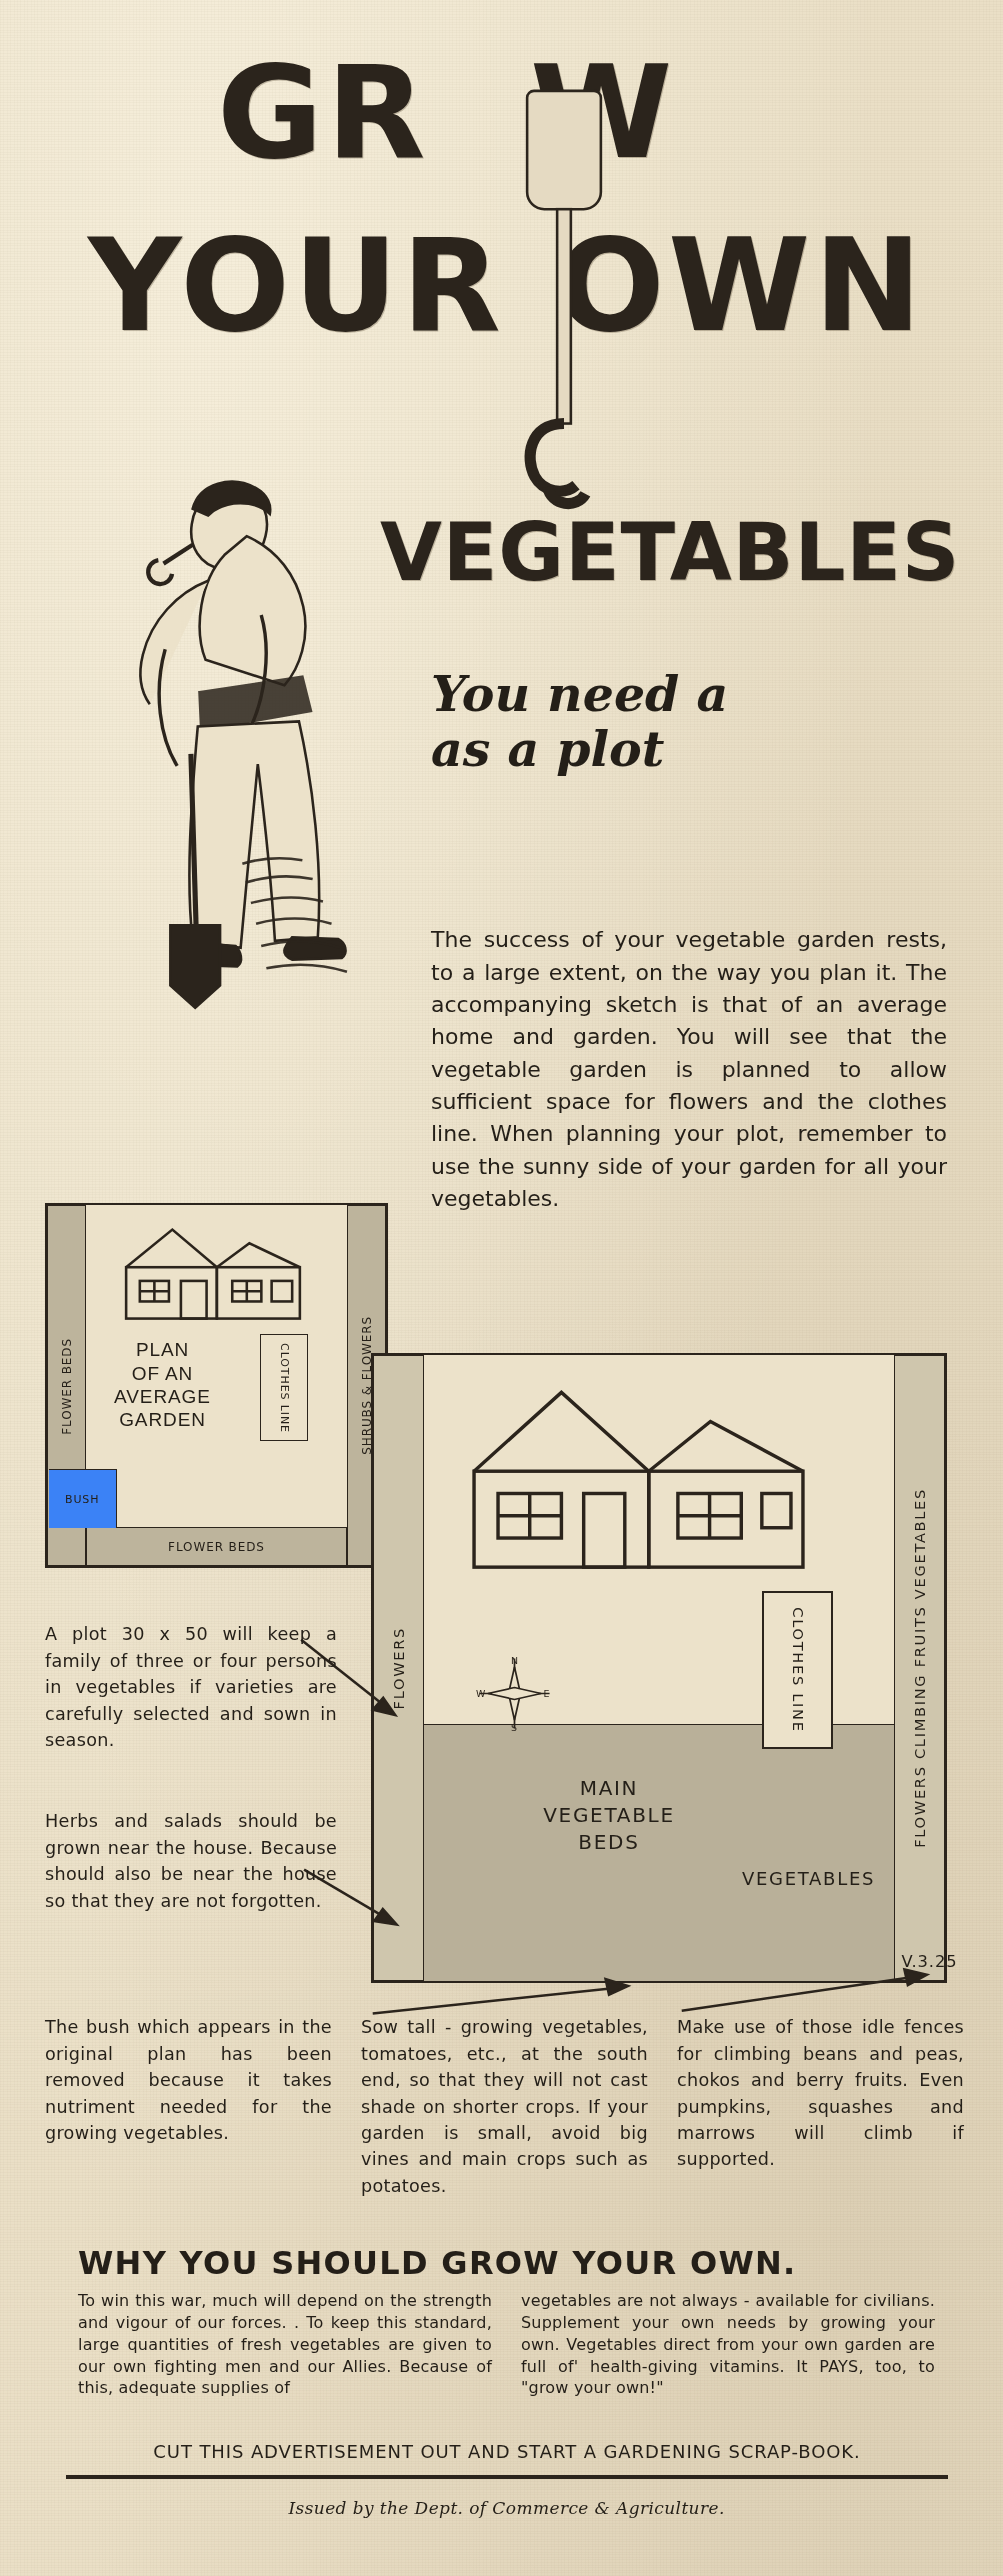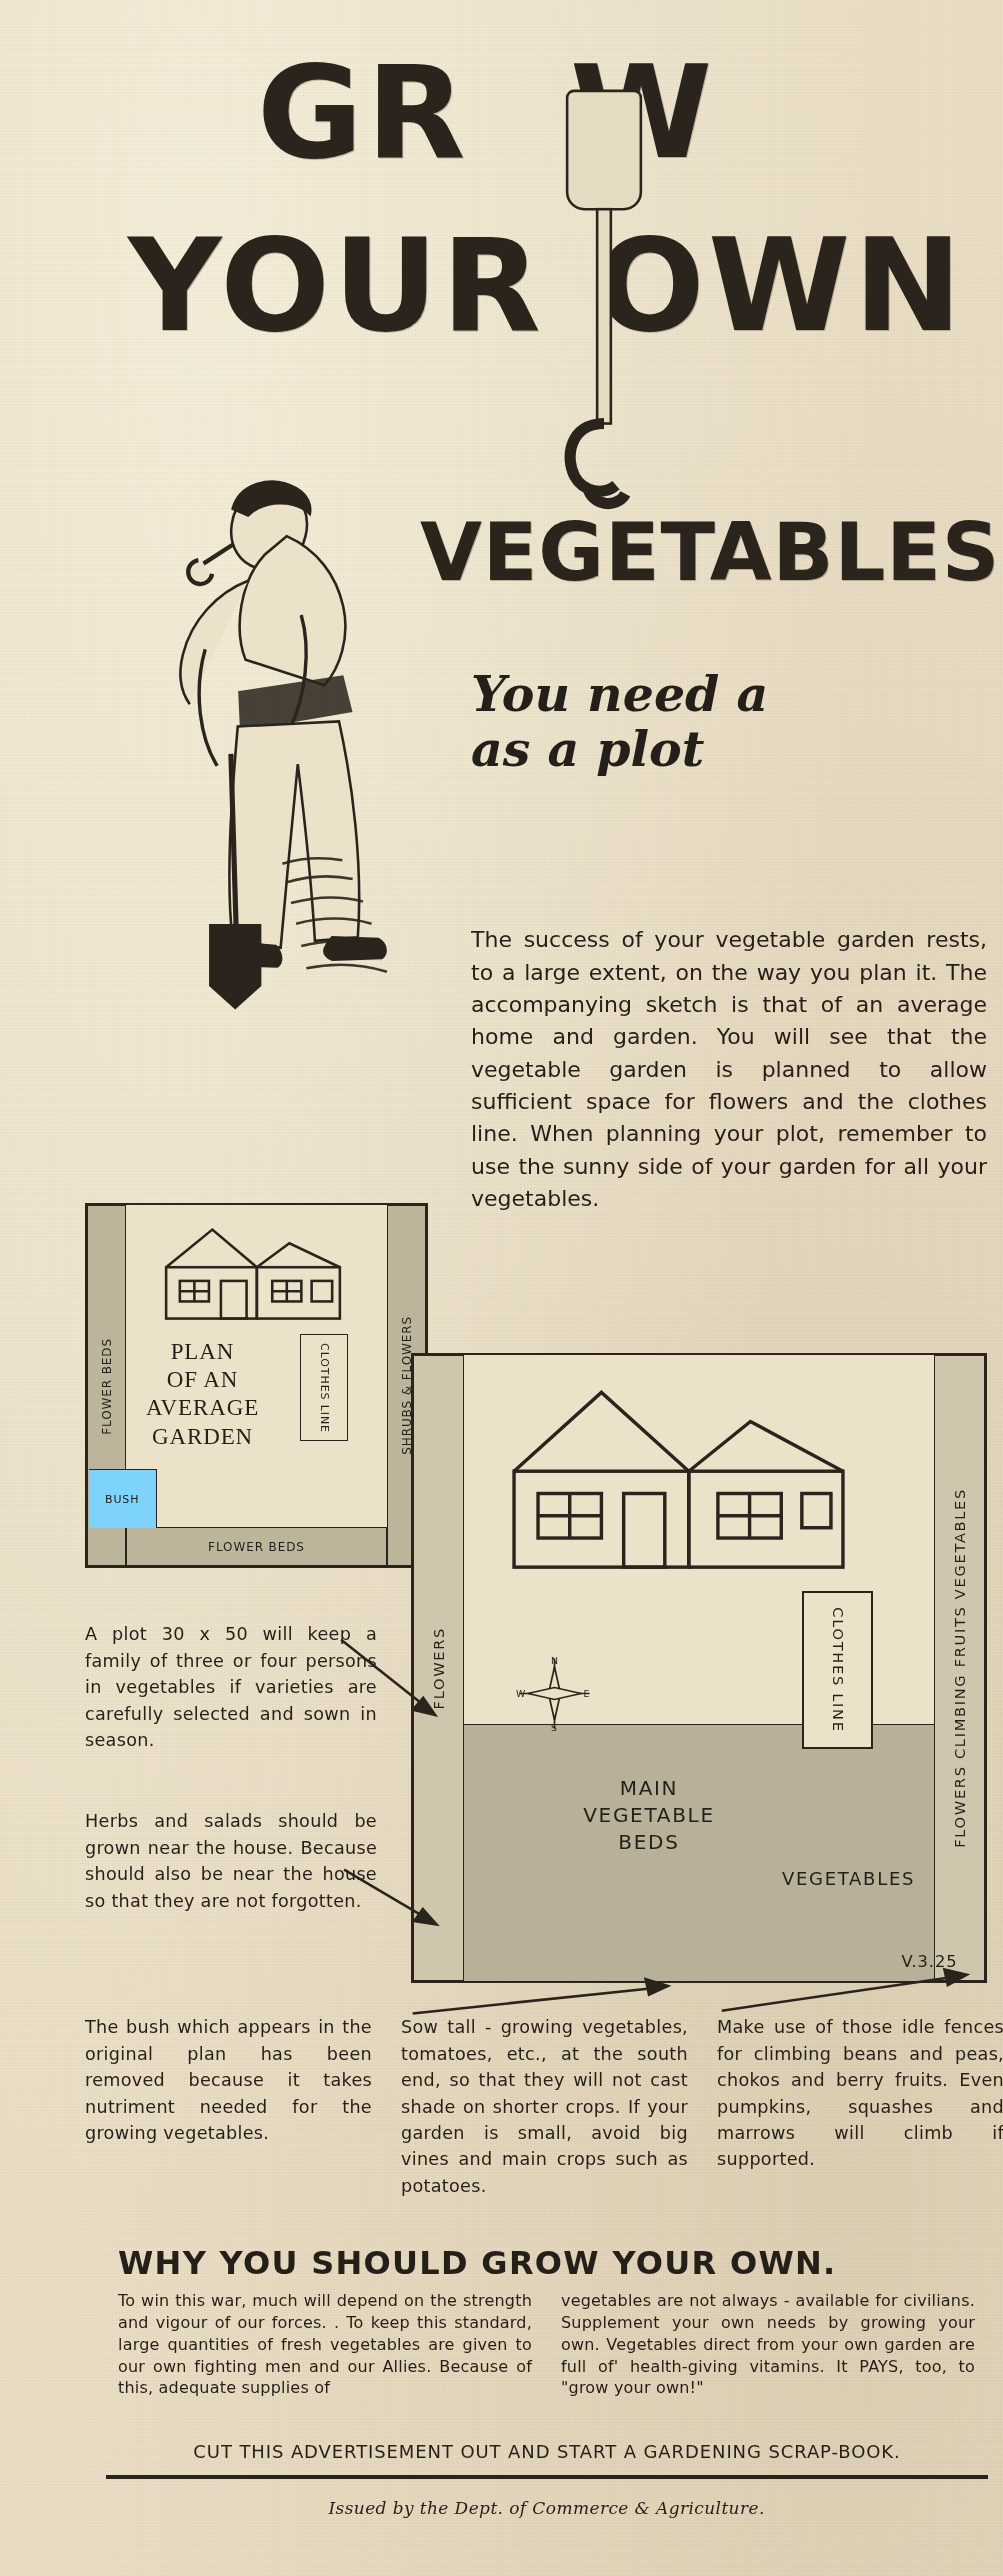--- a/index.html
+++ b/index.html
@@ -23,21 +23,21 @@
   .grain{
     position:absolute;inset:0;
     background-image:
       repeating-linear-gradient(0deg, rgba(90,70,40,.035) 0 0.9px, rgba(0,0,0,0) 0.9px 2.6px),
       repeating-linear-gradient(90deg, rgba(90,70,40,.03) 0 0.9px, rgba(0,0,0,0) 0.9px 3.4px);
     pointer-events:none;
     opacity:.8;
   }
   .inner{
     position:absolute;
-    left:45px; top:15.4px; right:38px; bottom:13.7px;margin-left:40px;
+    left:45px; top:15.4px; right:38px; bottom:13.7px;
   }
 
   
   .headline{
     position:absolute; left:0; top:0; width:921px; height:652px;
   }
   .hl-word{
     position:absolute;
     font-family:"DejaVu Sans", sans-serif;
     font-weight:bold;
@@ -98,38 +98,38 @@
   .band-left{ left:0; top:0; bottom:0; width:39px; }
   .band-right{ right:0; top:0; bottom:0; width:39px; }
   .band-bottom{ left:39px; right:39px; bottom:0; height:39px; }
   .vert-text{ writing-mode:vertical-rl; transform:rotate(180deg); white-space:nowrap;}
   .plan-small .house{
     position:absolute; left:74px; top:15.4px; width:184px; height:101px;
   }
   .plan-small .plan-label{
     position:absolute; left:51px; top:133px; width:129px;
     text-align:center;
-    font-family:Liberation Serif, serif;
-    font-size:23px; line-height:1.22; letter-spacing:0.9px;
+    font-family:Liberation Sans, sans-serif;
+    font-size:19px; line-height:1.22; letter-spacing:0.9px;
     color:#241f18;
   }
   .plan-small .clothes{
     position:absolute; left:213px; top:129px; width:46px; height:105px;
     border:1.7px solid #2b241c; background:#ece2ca;
   }
   .plan-small .clothes span{
     position:absolute; left:50%; top:50%;
     transform:translate(-50%,-50%) rotate(90deg);
     white-space:nowrap;
     font-size:11px; letter-spacing:0.9px;
     font-family:"DejaVu Sans", sans-serif;
   }
   .plan-small .bush{
     position:absolute; left:1.7px; bottom:38px; width:67px; height:58px;
-    background:#7dd3fc; border-right:1.7px solid #2b241c; border-top:1.7px solid #2b241c;
+    background:#3b82f6; border-right:1.7px solid #2b241c; border-top:1.7px solid #2b241c;
     font-size:11px; letter-spacing:0.9px;
     display:flex; align-items:center; justify-content:center;
     font-family:"DejaVu Sans", sans-serif;
   }
 
   
   .plan-big{
     position:absolute; left:326px; top:1338px; width:576px; height:630px;
     border:2.6px solid #2b241c;
     background:#b9b099;

